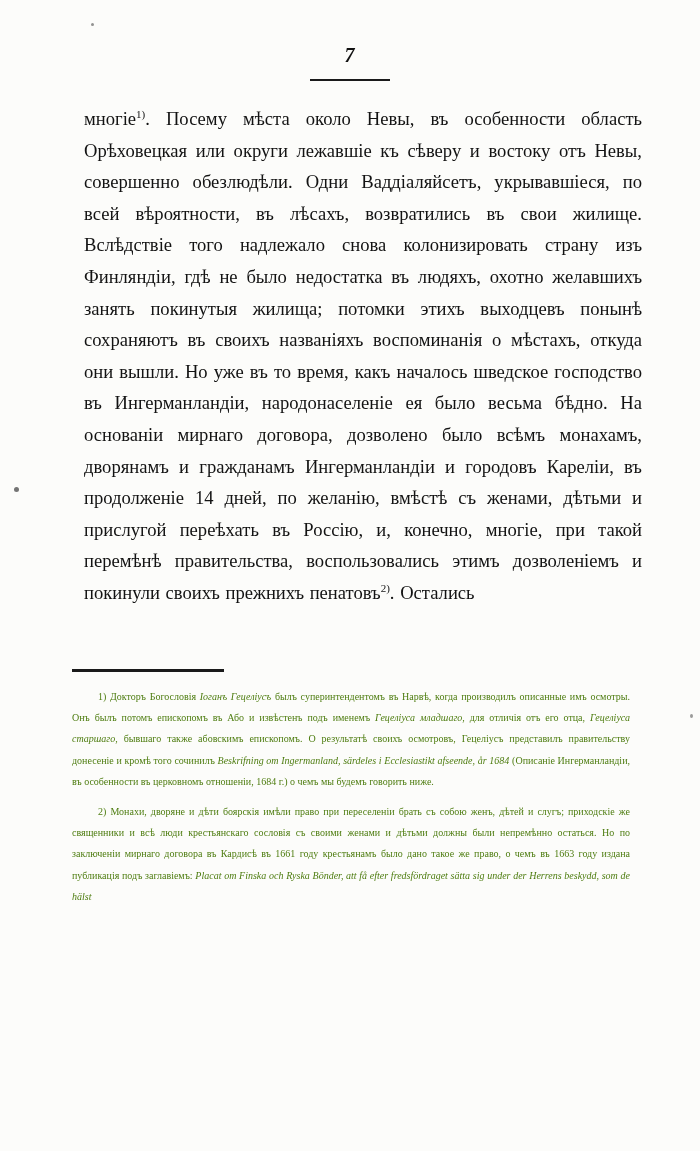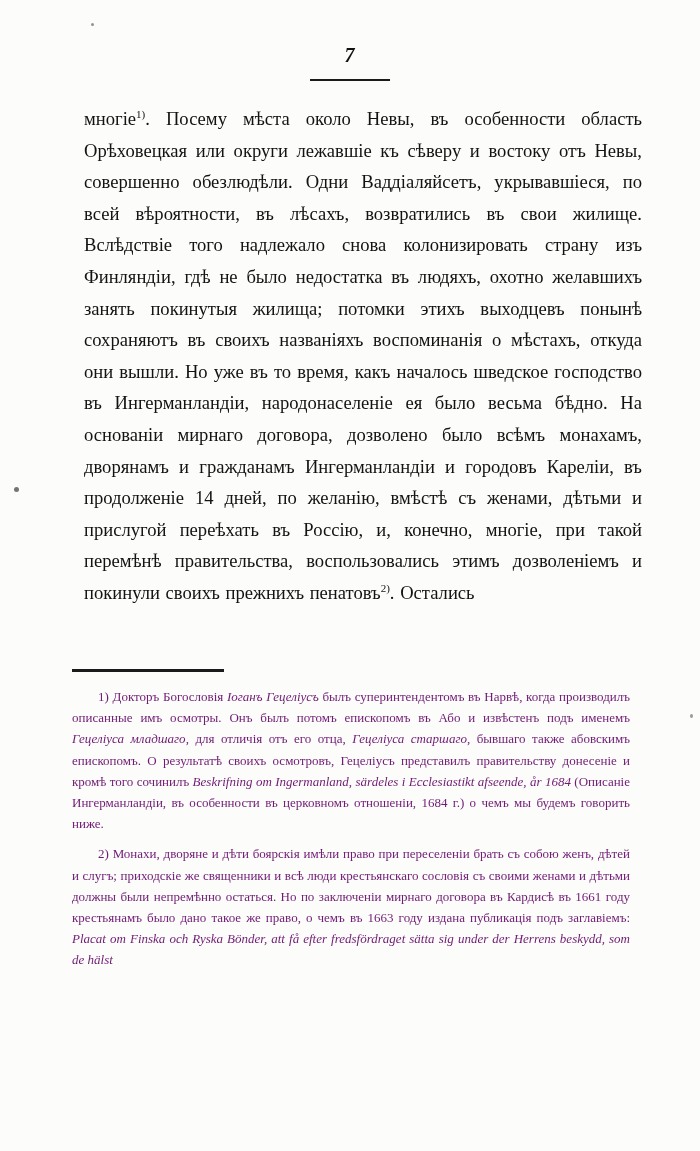--- a/index.html
+++ b/index.html
@@ -67,24 +67,24 @@
     left: 72px;
     width: 152px;
     height: 3px;
     background: #1a1a1a;
   }
   .footnotes {
     position: absolute;
     top: 686px;
     left: 72px;
     width: 558px;
-    font-size: 13px;
+    font-size: 10px;
     line-height: 21.2px;
     text-align: justify;
-    color: #701a75;
+    color: #4d7c0f;
   }
   .footnote {
     text-indent: 26px;
     margin-bottom: 9px;
   }
   .footnote:last-child { margin-bottom: 8px; }
   .footnote i, .body-text i { font-style: italic; }
   .speck {
     position: absolute;
     background: #3a3a3a;

